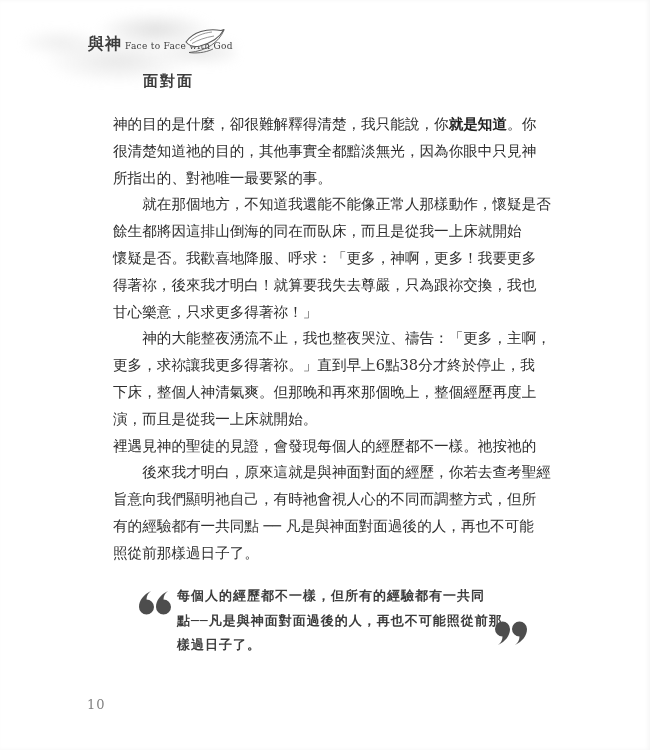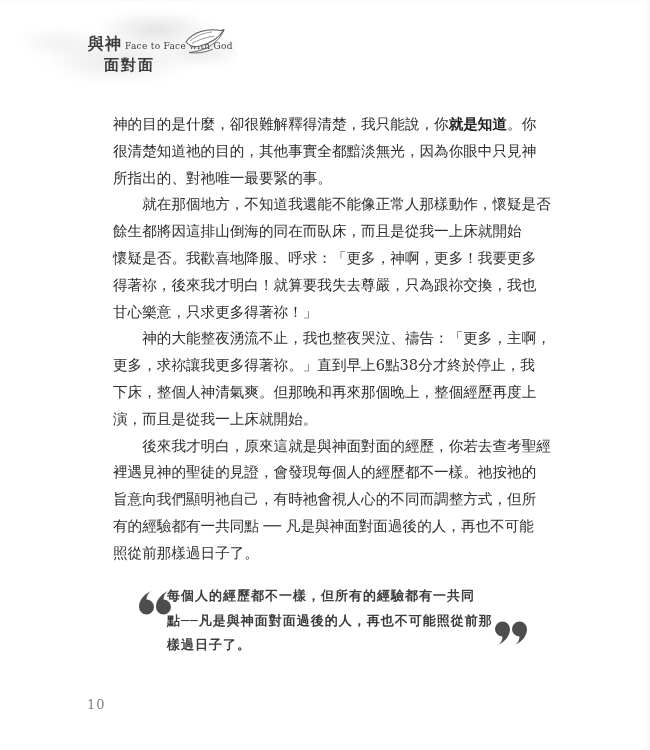--- a/index.html
+++ b/index.html
@@ -32,21 +32,21 @@
   .logo-zh-top {
     font-size: 16px; font-weight: bold; color: #3c3c3c; letter-spacing: 1px;
     line-height: 18px;
   }
   .logo-en {
     font-size: 9px; color: #3c3c3c; margin-left: 3px; margin-bottom: 2px;
     letter-spacing: 0.3px;
   }
   .logo-zh-bottom {
     font-size: 15px; font-weight: bold; color: #3c3c3c; letter-spacing: 2px;
-    margin-left: 16px; margin-top: 3px;
+    margin-left: 16px; margin-top: 19px; text-align: center;
   }
   .wing { position: absolute; left: 183px; top: 27px; width: 44px; height: 34px; }
 
   
   .body-text {
     position: absolute; left: 113px; top: 111px; width: 426px;
   }
   .body-text p.line {
     margin: 0; padding: 0;
     font-size: 14.6px; line-height: 26.8px;
@@ -56,21 +56,21 @@
   }
   .body-text p.line.indent { padding-left: 29.2px; }
   .body-text b { font-weight: bold; color: #1f1f1f; }
 
   
   .pullquote { position: absolute; left: 138px; top: 584px; width: 392px; }
   .q-mark { position: absolute; width: 34px; height: 26px; }
   .q-open { left: 0; top: 6px; }
   .q-close { left: 356px; top: 36px; transform: rotate(180deg); }
   .q-text {
-    margin-left: 29px; width: 330px;
+    margin-left: 39px; width: 330px;
     font-family: "DejaVu Sans", "Liberation Sans", sans-serif;
     font-weight: bold;
   }
   .q-text p {
     margin: 0; padding: 0;
     font-size: 13px; line-height: 24.5px;
     letter-spacing: 1px;
     color: #3c3c3c;
     white-space: nowrap;
   }
@@ -111,22 +111,22 @@
     <p class="line">所指出的、對祂唯一最要緊的事。</p>
     <p class="line indent">就在那個地方，不知道我還能不能像正常人那樣動作，懷疑是否</p>
     <p class="line">餘生都將因這排山倒海的同在而臥床，而且是從我一上床就開始</p>
     <p class="line">懷疑是否。我歡喜地降服、呼求：「更多，神啊，更多！我要更多</p>
     <p class="line">得著祢，後來我才明白！就算要我失去尊嚴，只為跟祢交換，我也</p>
     <p class="line">甘心樂意，只求更多得著祢！」</p>
     <p class="line indent">神的大能整夜湧流不止，我也整夜哭泣、禱告：「更多，主啊，</p>
     <p class="line">更多，求祢讓我更多得著祢。」直到早上6點38分才終於停止，我</p>
     <p class="line">下床，整個人神清氣爽。但那晚和再來那個晚上，整個經歷再度上</p>
     <p class="line">演，而且是從我一上床就開始。</p>
+    <p class="line">裡遇見神的聖徒的見證，會發現每個人的經歷都不一樣。祂按祂的</p>
     <p class="line indent">後來我才明白，原來這就是與神面對面的經歷，你若去查考聖經</p>
-    <p class="line">裡遇見神的聖徒的見證，會發現每個人的經歷都不一樣。祂按祂的</p>
     <p class="line">旨意向我們顯明祂自己，有時祂會視人心的不同而調整方式，但所</p>
     <p class="line">有的經驗都有一共同點 ── 凡是與神面對面過後的人，再也不可能</p>
     <p class="line">照從前那樣過日子了。</p>
   </div>
 
   <div class="pullquote">
     <span class="q-mark q-open">
       <svg width="34" height="26" viewBox="0 0 34 26">
         <g fill="#4d4d4d">
           <path d="M13 1 C5.5 4.5 1 10.5 1 17 A7.5 7.5 0 1 0 8.5 9.5 C8.5 6 10 3.2 13 1 Z"></path>

